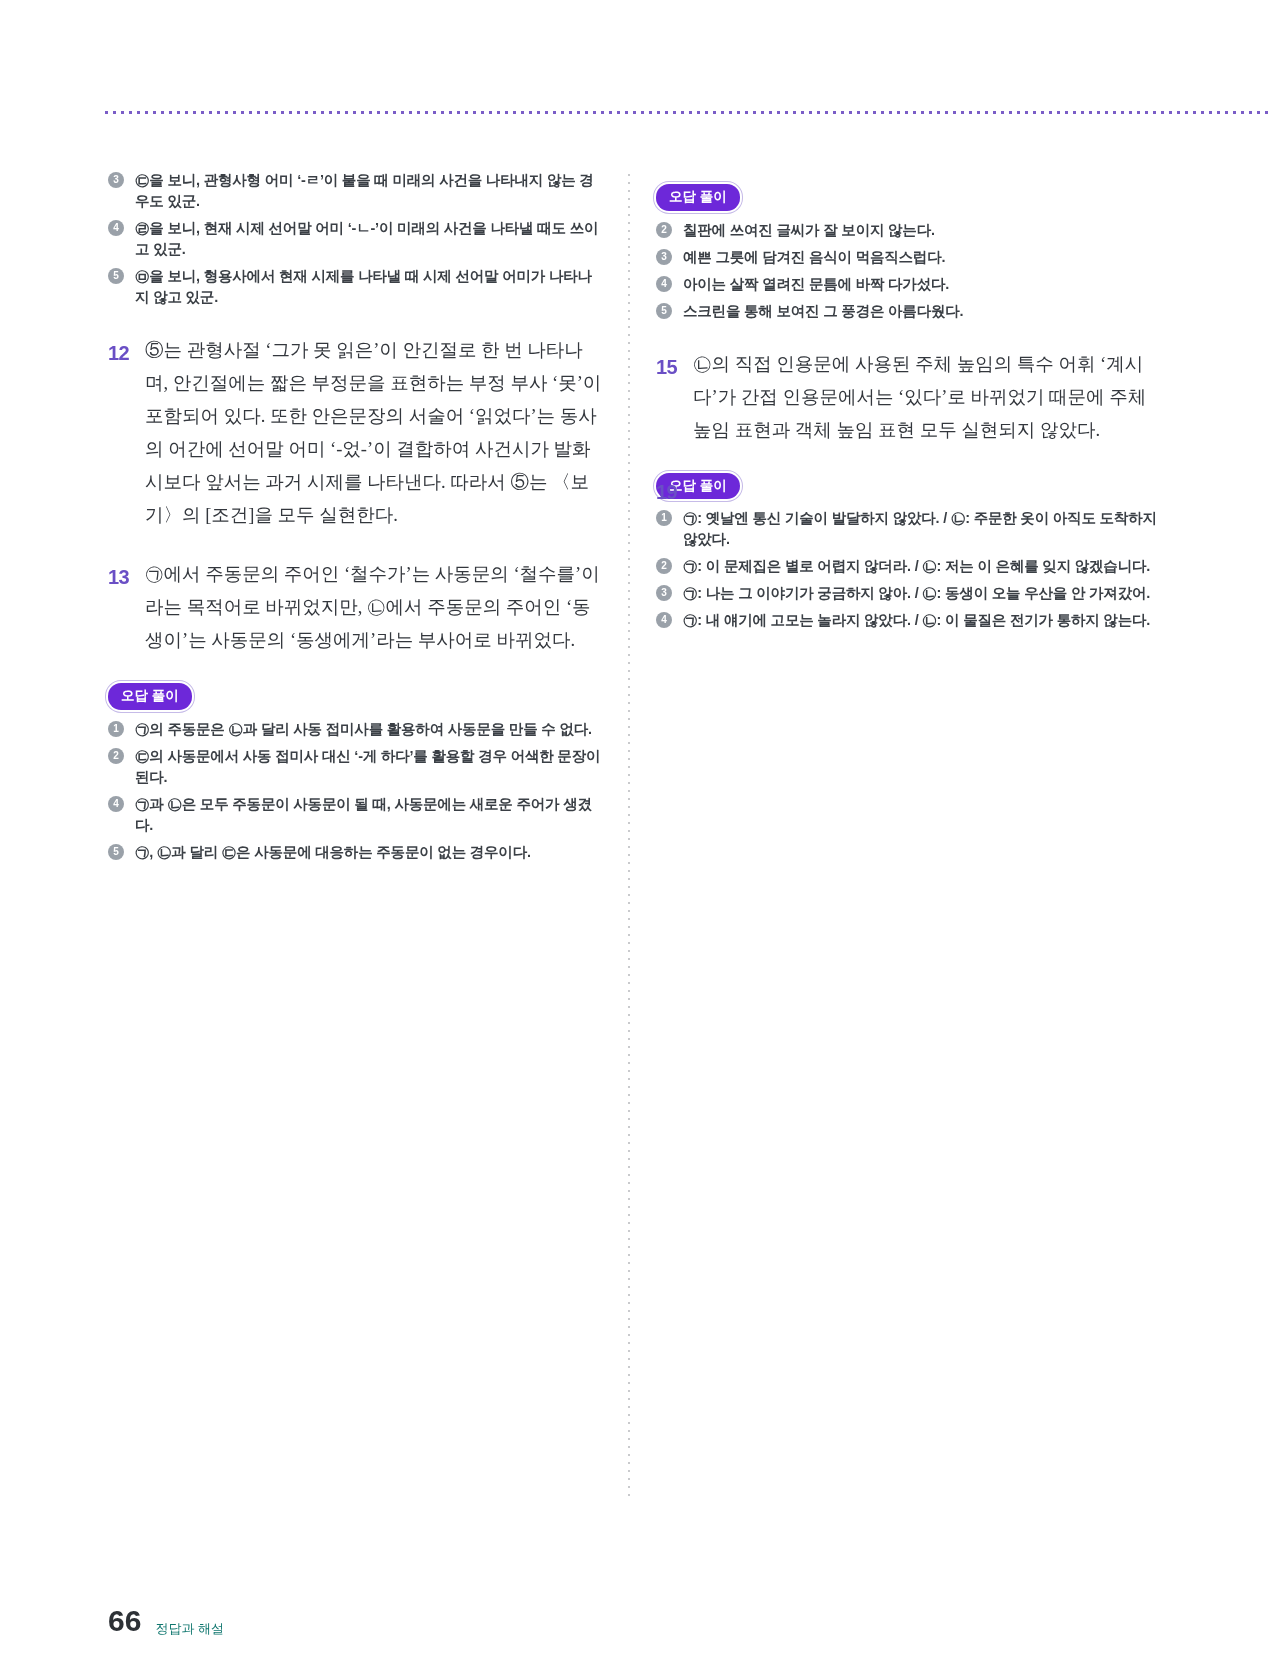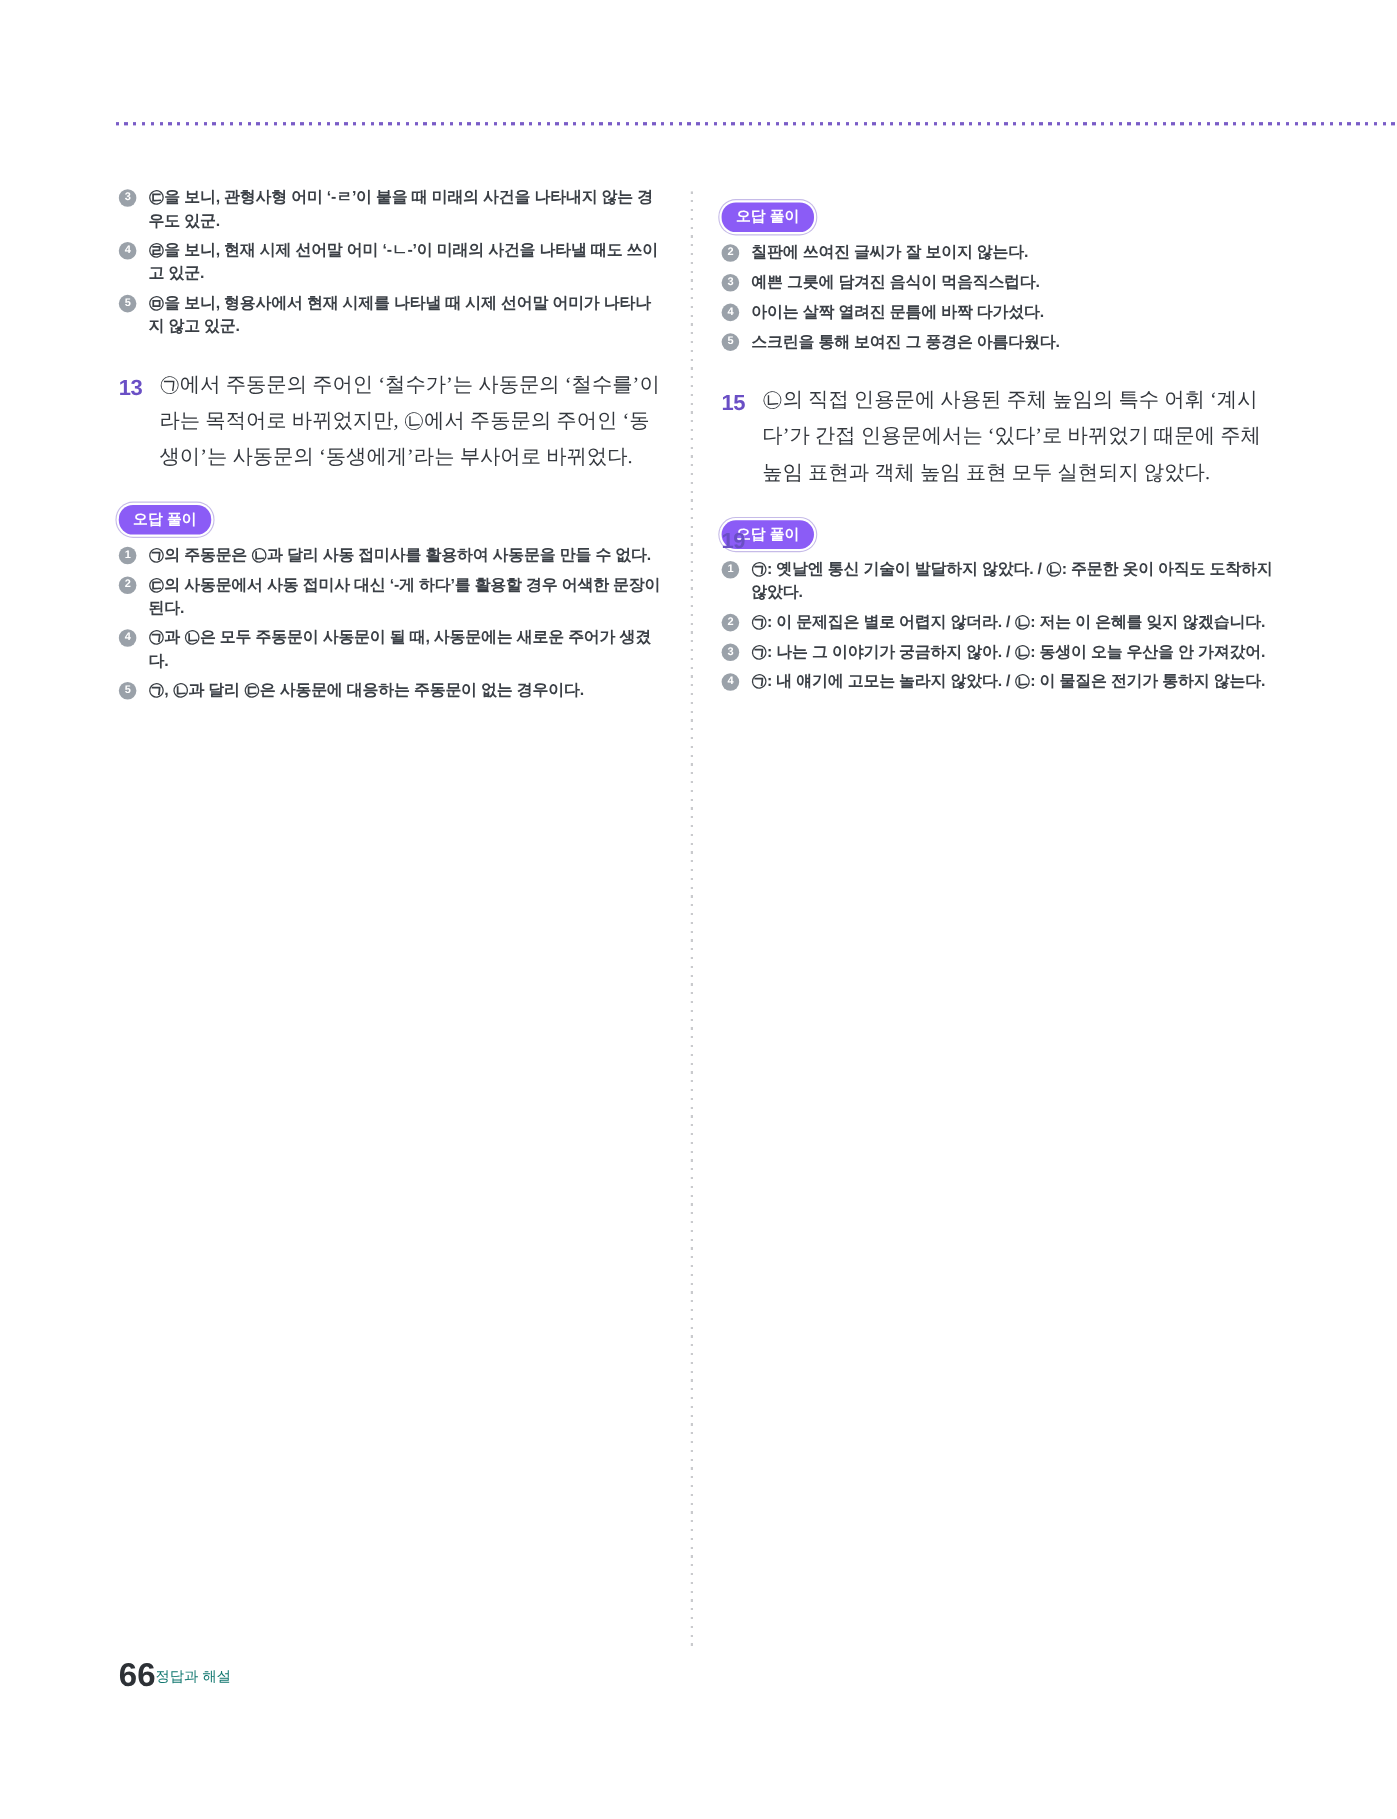--- a/index.html
+++ b/index.html
@@ -13,46 +13,47 @@
     background:repeating-linear-gradient(to bottom,#c9cacd 0 2px,transparent 2px 8px);}
   .col{position:absolute;top:170px;}
   .col-left{left:108px;width:494px;}
   .col-right{left:656px;width:502px;}
   .wrong-item{margin-bottom:6px;}
   .statement{position:relative;padding-left:27px;font-weight:700;font-size:14.5px;line-height:21px;color:#3a3f45;letter-spacing:-0.2px;}
   .circle-num{position:absolute;left:0;top:2px;width:16px;height:16px;border-radius:50%;
     background:#9aa1a9;color:#fff;font-size:10px;font-weight:700;text-align:center;line-height:16px;}
   .ul{text-underline-offset:3px;}
   .badge-row{margin:14px 0 9px 0;}
-  .badge{display:inline-block;background:#8b5cf6;color:#fff;font-weight:700;font-size:13.5px;line-height:1;
+  .badge{display:inline-block;background:#6d28d9;color:#fff;font-weight:700;font-size:13.5px;line-height:1;
     padding:6px 13px 7px;border-radius:13px;box-shadow:0 0 0 2px #ffffff,0 0 0 3px #c6bbe8;}
   .question{position:relative;padding-left:37px;margin:26px 0;
     font-family:"Liberation Serif",serif;font-size:18.5px;line-height:33px;color:#33373d;}
   .qnum{position:absolute;left:0;top:3px;font-family:"Liberation Sans",sans-serif;
     font-size:20px;font-weight:800;color:#6a4fc5;letter-spacing:-0.5px;}
-  .footer{position:absolute;left:108px;top:1507px;display:flex;align-items:center;}
+  .footer{position:absolute;left:108px;top:1604px;display:flex;align-items:flex-end;gap:14px;}
   .page-num{font-size:30px;font-weight:700;color:#2d3136;}
   .footer-label{font-size:13px;color:#0f766e;}
 </style>
 </head>
 <body>
 
 <div class="top-rule"></div>
 <div class="divider"></div>
 
 <div class="col col-left">
     <div class="wrong-item">
       <div class="statement"><span class="circle-num">3</span><span class="stx"><span>㉢을 보니, 관형사형 어미 ‘-ㄹ’이 붙을 때 미래의 사건을 나타내지 않는 경우도 있군.</span></span></div>
     </div>
     <div class="wrong-item">
       <div class="statement"><span class="circle-num">4</span><span class="stx"><span>㉣을 보니, 현재 시제 선어말 어미 ‘-ㄴ-’이 미래의 사건을 나타낼 때도 쓰이고 있군.</span></span></div>
     </div>
     <div class="wrong-item">
       <div class="statement"><span class="circle-num">5</span><span class="stx"><span>㉤을 보니, 형용사에서 현재 시제를 나타낼 때 시제 선어말 어미가 나타나지 않고 있군.</span></span></div>
     </div>
+    <div class="question"><span class="qnum">12</span><span class="qtext"><span>⑤는 관형사절 ‘그가 못 읽은’이 안긴절로 한 번 나타나며, 안긴절에는 짧은 부정문을 표현하는 부정 부사 ‘못’이 포함되어 있다. 또한 안은문장의 서술어 ‘읽었다’는 동사의 어간에 선어말 어미 ‘-었-’이 결합하여 사건시가 발화시보다 앞서는 과거 시제를 나타낸다. 따라서 ⑤는 〈보기〉의 [조건]을 모두 실현한다.</span></span></div>
     <div class="question"><span class="qnum">13</span><span class="qtext"><span>㉠에서 주동문의 주어인 ‘철수가’는 사동문의 ‘철수를’이라는 목적어로 바뀌었지만, ㉡에서 주동문의 주어인 ‘동생이’는 사동문의 ‘동생에게’라는 부사어로 바뀌었다.</span></span></div>
     <div class="badge-row"><span class="badge">오답 풀이</span></div>
     <div class="wrong-item">
       <div class="statement"><span class="circle-num">1</span><span class="stx"><span>㉠의 주동문은 ㉡과 달리 사동 접미사를 활용하여 사동문을 만들 수 없다.</span></span></div>
     </div>
     <div class="wrong-item">
       <div class="statement"><span class="circle-num">2</span><span class="stx"><span>㉢의 사동문에서 사동 접미사 대신 ‘-게 하다’를 활용할 경우 어색한 문장이 된다.</span></span></div>
     </div>
     <div class="wrong-item">
       <div class="statement"><span class="circle-num">4</span><span class="stx"><span>㉠과 ㉡은 모두 주동문이 사동문이 될 때, 사동문에는 새로운 주어가 생겼다.</span></span></div>

